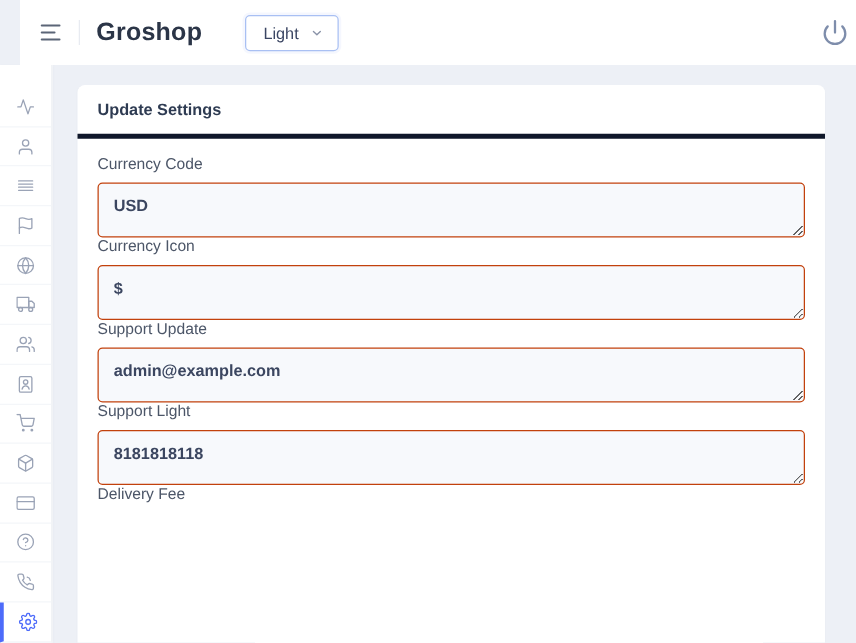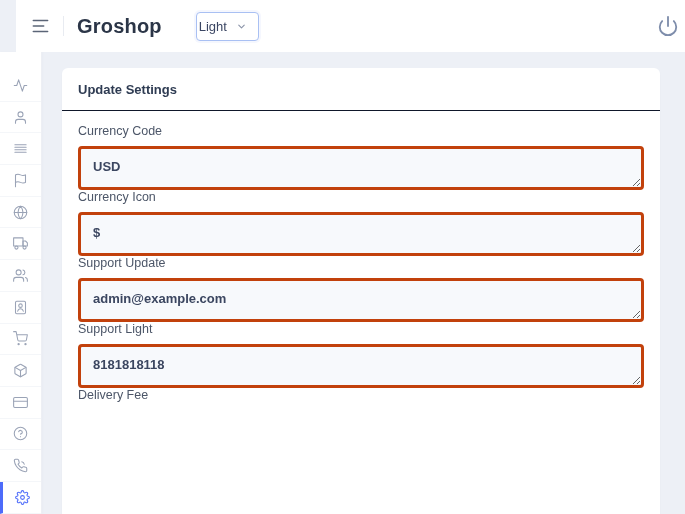--- a/index.html
+++ b/index.html
@@ -15,21 +15,21 @@
     background:#ffffff; display:flex; align-items:center; z-index:20;
     padding:0 20px 0 13px;
   }
   .burger-btn { background:none; border:none; cursor:pointer; display:flex; align-items:center; padding:2px; }
   .burger-btn svg { width:19px; height:16px; stroke:#5b6577; stroke-width:2; stroke-linecap:round; }
   .topbar-divider { width:1px; height:20px; background:#e8ebf1; margin:0 13px 0 11px; }
   .brand { font-size:20px; font-weight:600; color:#2b3547; letter-spacing:.2px; }
   .theme-btn {
     margin-left:34px; display:flex; align-items:center; gap:9px;
     background:#fff; border:1px solid #a9c0f3; border-radius:4px;
-    padding:6px 11px 6px 2px; cursor:pointer;
+    padding:6px 11px 6px 14px; cursor:pointer;
     font-family:"Liberation Sans",sans-serif; font-size:13px; color:#3b4663;
     box-shadow:0 0 0 2px rgba(169,192,243,.12);
   }
   .theme-btn svg { width:11px; height:11px; stroke:#8a93a8; stroke-width:2.4; fill:none; stroke-linecap:round; stroke-linejoin:round; }
   .top-spacer { flex:1; }
   .power-btn { background:none; border:none; cursor:pointer; display:flex; align-items:center; padding:2px; }
   .power-btn svg { width:22px; height:22px; stroke:#7e8dab; stroke-width:2; fill:none; stroke-linecap:round; stroke-linejoin:round; }
 
   
   .sidebar {
@@ -47,29 +47,29 @@
   .side-item.active svg { stroke:#4d6bfa; }
 
   
   .main { position:fixed; top:52px; left:42px; right:0; bottom:0; padding:16px 25px 0 20px; overflow:hidden; }
   .card {
     background:#ffffff; border-radius:6px; min-height:640px;
     box-shadow:0 1px 2px rgba(40,50,80,.03);
   }
   .card-header {
     height:43px; display:flex; align-items:center; padding:0 16px;
-    border-bottom:1px solid #0f172a;
+    border-bottom:4px solid #0f172a;
   }
   .card-title { font-size:13px; font-weight:700; color:#2e3b52; }
   .card-body { padding:13px 16px 20px; }
   .field { margin-bottom:0; }
   .field-label { display:block; font-size:12.5px; line-height:14px; color:#4c5668; margin-bottom:8px; }
   .field textarea {
     display:block; width:100%; height:44px;
-    background:#f7f9fc; border:3px solid #c2410c; border-radius:4px;
+    background:#f7f9fc; border:1px solid #c2410c; border-radius:4px;
     padding:10px 12px; font-family:"Liberation Sans",sans-serif;
     font-size:13px; font-weight:600; color:#3b4660;
     resize:both; outline:none;
   }
 </style>
 </head>
 <body>
 
 <header class="topbar">
   <button class="burger-btn">

